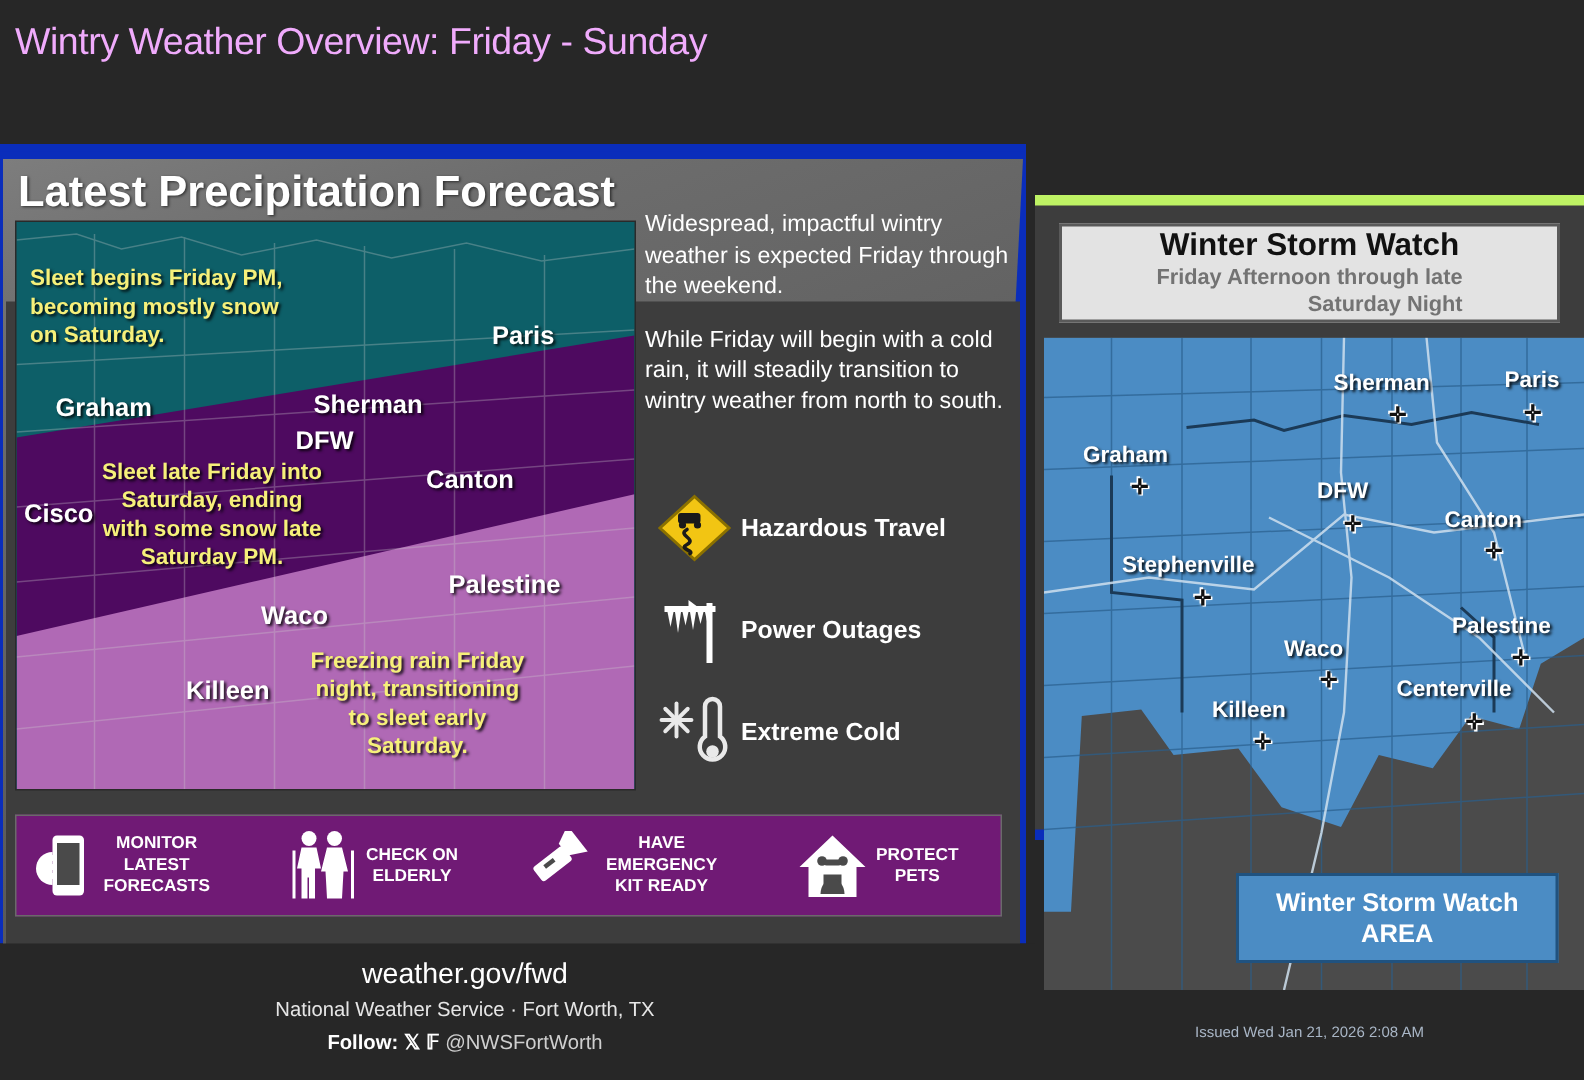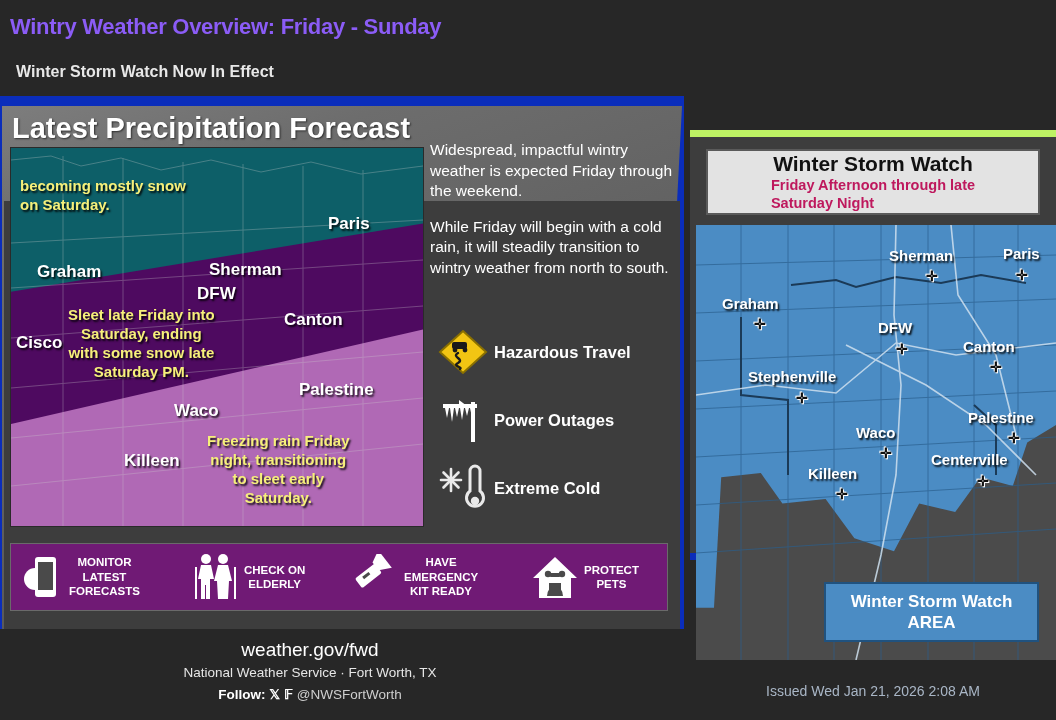--- a/index.html
+++ b/index.html
@@ -8,21 +8,21 @@
     background:#272727;
     font-family:"Liberation Sans", sans-serif;
     overflow:hidden;
   }
   #root { position:relative; width:1056px; height:720px; background:#272727; }
 
   
   .hdr { position:absolute; left:0; top:0; width:1056px; height:90px; background:#272727; }
   .hdr-title {
     position:absolute; left:10px; top:14px;
-    font-size:22px; font-weight:bold; color:#8b5cf6;
+    font-size:25px; font-weight:normal; color:#f0abfc;
     letter-spacing:-0.3px; white-space:nowrap;
   }
   .hdr-sub {
     position:absolute; left:16px; top:63px;
     font-size:16px; font-weight:bold; color:#e8e8e8;
     white-space:nowrap;
   }
 
   
   .lpanel {
@@ -105,21 +105,21 @@
     background:#3d3d3d;
     border-top:7px solid #bef264; border-bottom:7px solid #0a2dbb;
   }
   .rp-banner {
     position:absolute; left:16px; top:12px; width:334px; height:66px;
     background:#e3e3e3; border:2px solid #5a5a5a;
     display:flex; flex-direction:column; justify-content:center; align-items:center;
     z-index:4;
   }
   .rp-banner .b1 { font-size:21px; font-weight:bold; color:#111; }
-  .rp-banner .b2 { font-size:14.5px; font-weight:bold; color:#be185d; line-height:18px; text-align:left; }
+  .rp-banner .b2 { font-size:14.5px; font-weight:bold; color:#737373; line-height:18px; text-align:right; }
 
   .rmap {
     position:absolute; left:6px; top:88px; width:360px; height:435px;
     background:#4b4b4b; overflow:hidden;
   }
   .rm-blue {
     position:absolute; left:0; top:0; width:100%; height:100%;
     background:#4b8cc4;
     clip-path: polygon(0 0, 100% 0, 100% 46%, 92% 50%, 88% 60%, 79% 58%,
                        72% 66%, 62% 64%, 55% 75%, 44% 72%, 36% 63%,
@@ -145,30 +145,29 @@
   
   .foot { position:absolute; left:0; top:629px; width:690px; height:91px; background:#272727;text-decoration:underline; }
   .foot-url { position:absolute; left:130px; top:10px; width:360px; text-align:center;
               font-size:19px; color:#ffffff; }
   .foot-nws { position:absolute; left:100px; top:36px; width:420px; text-align:center;
               font-size:13.5px; color:#e6e6e6; }
   .foot-follow { position:absolute; left:110px; top:57px; width:400px; text-align:center;
                  font-size:13.5px; color:#cfcfcf; }
   .foot-follow b { color:#ffffff;text-align:right; }
   .issued { position:absolute; left:690px; top:683px; width:366px; text-align:center;
-            font-size:14px; color:#a9b6c6; }
+            font-size:10px; color:#a9b6c6; }
 </style>
 </head>
 <body>
 
 <div id="root">
 
   <div class="hdr">
     <div class="hdr-title">Wintry Weather Overview: Friday - Sunday</div>
-    <div class="hdr-sub">Winter Storm Watch Now In Effect</div>
   </div>
 
   <div class="lpanel">
     <div class="lpanel-inner"></div>
     <div class="lpanel-body"></div>
   </div>
 
   <div class="lp-title">Latest Precipitation Forecast</div>
 
   <div class="pmap">
@@ -197,20 +196,21 @@
         <div class="pm-city" style="left: 26px; top: 114px;">Graham</div>
         <div class="pm-city" style="left: 186px; top: 136px;">DFW</div>
         <div class="pm-city" style="left: 273px; top: 162px;">Canton</div>
         <div class="pm-city" style="left: 5px; top: 185px;">Cisco</div>
         <div class="pm-city" style="left: 288px; top: 232px;">Palestine</div>
         <div class="pm-city" style="left: 163px; top: 253px;">Waco</div>
         <div class="pm-city" style="left: 113px; top: 303px;">Killeen</div>
       </div>
     <div id="pm-notes">
         <div class="pm-note" style="left: 9px; top: 28px; text-align: left;">
+          <div>Sleet begins Friday PM,</div>
           <div>becoming mostly snow</div>
           <div>          on Saturday.</div>
         </div>
         <div class="pm-note" style="left: 57px; top: 157px; text-align: center;">
           <div>Sleet late Friday into</div>
           <div>Saturday, ending</div>
           <div>with some snow late</div>
           <div>Saturday PM.</div>
         </div>
         <div class="pm-note" style="left: 196px; top: 283px; text-align: center;">

